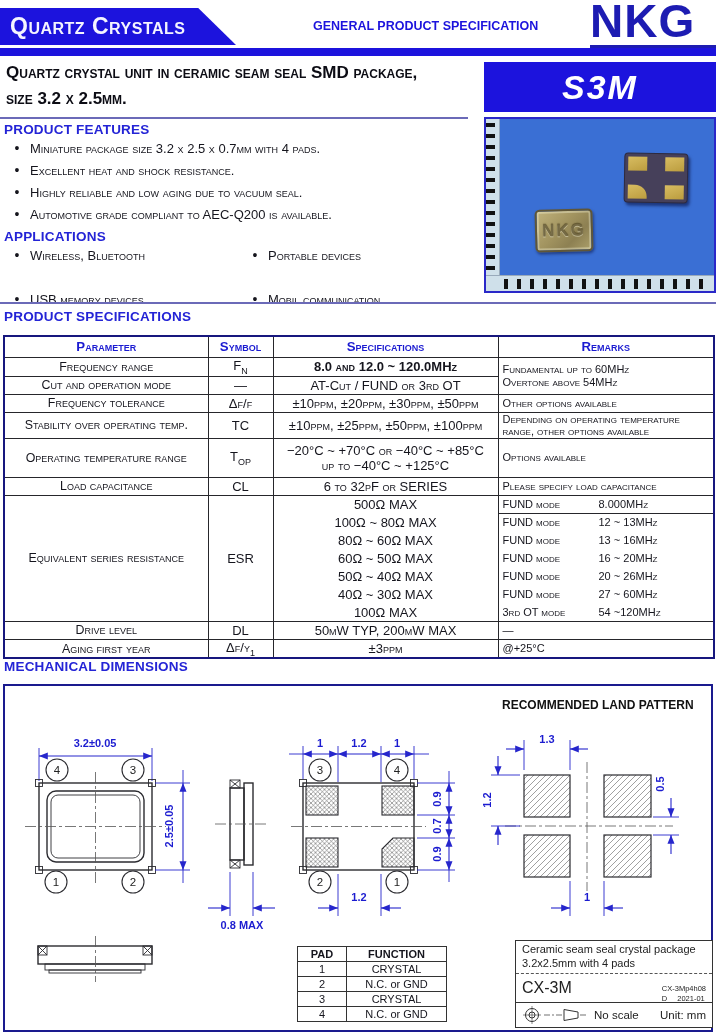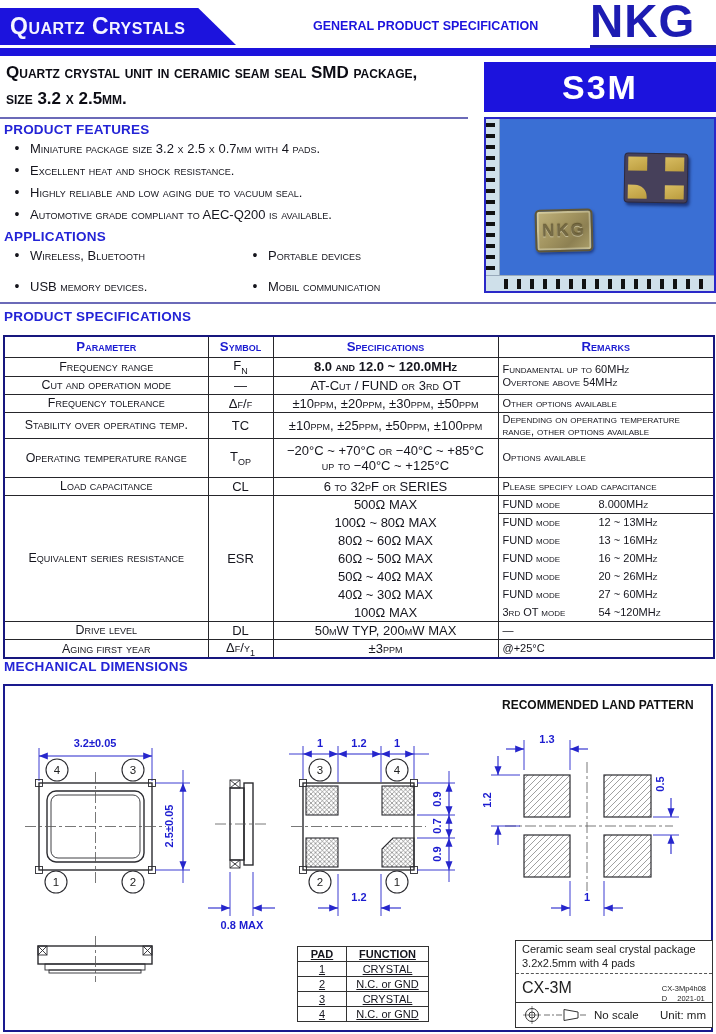--- a/index.html
+++ b/index.html
@@ -14,21 +14,21 @@
   .doctype{position:absolute;left:313px;top:19px;color:#1c13dd;font-weight:bold;font-size:12.5px;}
   .logo{position:absolute;left:590px;top:-6px;color:#1d1cb2;font-weight:900;font-size:46px;
         letter-spacing:1px;font-family:"Liberation Sans",sans-serif;}
   .logo-bar{position:absolute;left:590px;top:45px;width:126px;height:10px;background:#1d1cb2;}
   .hdr-bar{position:absolute;left:0;top:48px;width:716px;height:8px;background:#1c13dd;}
   
   .title-text{position:absolute;left:6px;top:60px;width:470px;font-weight:bold;font-size:17px;
         line-height:1.55;color:#0c0c14;}
   .model-box{position:absolute;left:484px;top:62px;width:232px;height:50px;background:#1c13dd;
         display:flex;align-items:center;justify-content:center;color:#fff;font-weight:bold;
-        font-size:34px;letter-spacing:2px;}
+        font-size:34px;letter-spacing:2px;font-style:italic;}
   .title-rule{position:absolute;left:0;top:117px;width:468px;height:2px;background:#6b6ab8;}
   
   .photo{position:absolute;left:484px;top:117px;width:232px;height:176px;background:#3a6fd4;
         border:2px solid #2a28c8;box-sizing:border-box;overflow:hidden;}
   .ruler-left{position:absolute;left:0;top:0;width:13px;height:176px;background:#cfe0ea;
         border-right:1px solid #9ab;}
   .ruler-left i{position:absolute;left:0;width:9px;height:4px;background:#111;display:block;}
   .ruler-bottom{position:absolute;left:0;bottom:0;width:232px;height:15px;background:#cfe0ea;
         border-top:1px solid #9ab;}
   .ruler-bottom i{position:absolute;bottom:2px;width:4px;height:10px;background:#111;display:block;}
@@ -46,21 +46,21 @@
   .pad-tl{left:3px;top:3px;}
   .pad-tr{right:3px;top:3px;}
   .pad-bl{left:3px;bottom:3px;border-top-right-radius:12px;}
   .pad-br{right:3px;bottom:3px;width:15px;}
   
   .sec-head{position:absolute;font-weight:bold;font-size:13.5px;color:#2424d6;letter-spacing:.2px;}
   .features{position:absolute;left:4px;top:141px;width:476px;font-size:13px;}
   .b-row{display:flex;margin-bottom:7px;line-height:15px;}
   .b-row::before{content:"\2022";width:26px;text-align:center;flex:0 0 26px;font-size:14px;color:#15151d;}
   .apps{position:absolute;left:4px;top:248px;width:476px;font-size:13px;
-        display:grid;grid-template-columns:238px 1fr;row-gap:9px;}
+        display:grid;grid-template-columns:238px 1fr;row-gap:22px;}
   
   .divider2{position:absolute;left:0;top:302px;width:716px;height:2px;background:#6b6ab8;}
   
   .spec-table{position:absolute;left:3px;top:335px;width:710px;border-collapse:collapse;
         table-layout:fixed;border:2px solid #17177e;}
   .spec-table td,.spec-table th{border:1px solid #26262b;padding:0 4px;overflow:hidden;}
   .spec-table th{color:#1b1bd1;font-size:13.2px;text-align:center;font-variant:small-caps;}
   td.param{font-size:12.4px;text-align:center;font-variant:small-caps;}
   td.sym{font-size:13px;text-align:center;font-variant:small-caps;}
   td.spec{font-size:13px;text-align:center;font-variant:small-caps;}
@@ -77,22 +77,22 @@
   .d2{fill:none;stroke:#2b2b30;stroke-width:0.9px;}
   .xl{fill:none;stroke:#2626cc;stroke-width:0.9px;}
   .dl,.dl2{stroke:#2626cc;stroke-width:1.1px;fill:none;}
   .cl{fill:none;stroke:#555;stroke-width:0.8px;stroke-dasharray:11 3 3 3;}
   .dimt{fill:#1c1cd0;font:bold 11px "Liberation Sans",sans-serif;text-anchor:middle;}
   .padnum circle{fill:#fff;stroke:#2b2b30;stroke-width:1.1px;}
   .padnum text{fill:#222;font:11.5px "Liberation Sans",sans-serif;text-anchor:middle;}
   .hpad{fill:url(#xh);stroke:#2b2b30;stroke-width:1.1px;}
   .lpad{fill:url(#dh);stroke:#2b2b30;stroke-width:1.2px;}
   
-  .pad-table{position:absolute;left:292px;top:260px;width:132px;border-collapse:collapse;
-        border:1.5px solid #333;font-size:11px;text-decoration:underline;}
+  .pad-table{position:absolute;left:292px;top:260px;width:150px;border-collapse:collapse;
+        border:1.5px solid #333;font-size:11px;}
   .pad-table th,.pad-table td{border:1px solid #333;text-align:center;height:14px;padding:0;}
   .pad-table th{font-weight:bold;}
   
   .tblock{position:absolute;left:510px;top:254px;width:198px;border:1.5px solid #333;
         box-sizing:border-box;background:#fff;font-size:11px;color:#222;}
   .tb-desc{padding:2px 6px;line-height:1.25;border-bottom:1px dashed #555;}
   .tb-mid{display:flex;justify-content:space-between;align-items:center;padding:1px 6px;height:26px;}
   .tb-part{font-size:16px;}
   .tb-meta{font-size:7.5px;text-align:left;line-height:1.3;margin-top:13px;}
   .tb-meta .rev{display:flex;gap:10px;}

